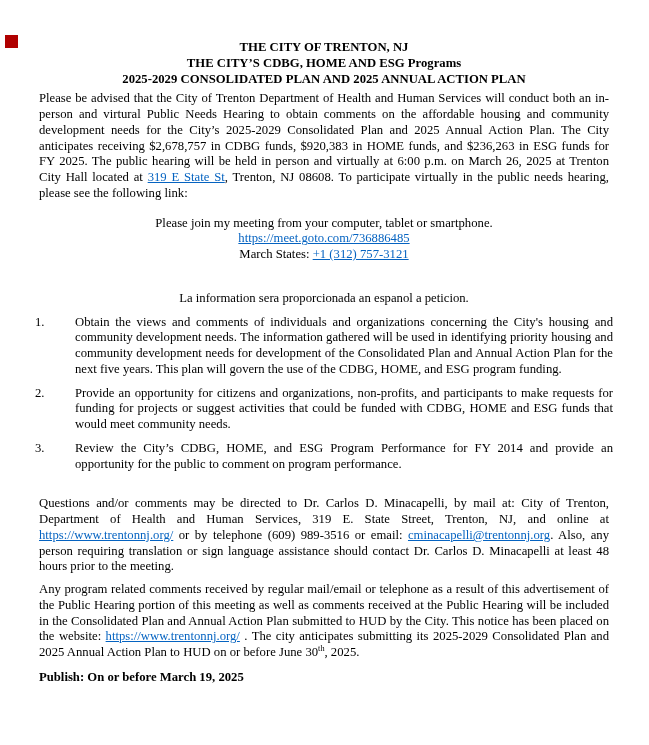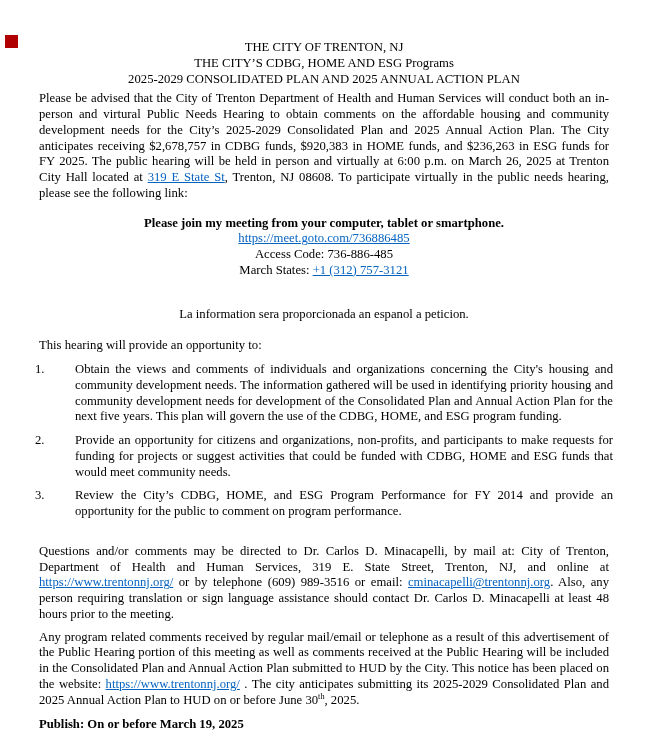--- a/index.html
+++ b/index.html
@@ -10,28 +10,28 @@
     height: 745px;
     background: #ffffff;
     overflow: hidden;
     font-family: "Liberation Serif", "DejaVu Serif", serif;
     font-size: 12.7px;
     line-height: 1.24;
     color: var(--text, #000000);
   }
   .content { padding: 40px 36px 0 35px; }
 
-  .title { text-align: center; font-weight: 400; }
+  .title { text-align: center; font-weight: 700; }
   .title-line { white-space: nowrap; }
 
   .para { margin: 4px; }
   .justify { text-align: justify; }
 
   .center-block { text-align: center; margin-top: 14px; }
-  .bold { font-weight: 700; }
+  .bold { font-weight: 400; }
 
   .spanish { margin-top: 28px; }
   .hearing-intro { margin-top: 16px; }
 
   .list { margin-top: 8px; }
   .list-item { display: flex; margin-bottom: 8px; }
   .list-item:last-child { margin-bottom: 0; }
   .num { flex: 0 0 40px; width: 40px; }
   .li-text { flex: 1; text-align: justify; }
 
@@ -64,27 +64,25 @@
       <div class="title-line">THE CITY OF TRENTON, NJ</div>
       <div class="title-line">THE CITY’S CDBG, HOME AND ESG Programs</div>
       <div class="title-line">2025-2029 CONSOLIDATED PLAN AND 2025 ANNUAL ACTION PLAN</div>
     </div>
 
     <p class="para justify"><span>Please be advised that the City of Trenton Department of Health and Human Services will conduct both an in-person and virtural Public Needs Hearing to obtain comments on the affordable housing and community development needs for the City’s 2025-2029 Consolidated Plan and 2025 Annual Action Plan. The City anticipates receiving $2,678,757 in CDBG funds, $920,383 in HOME funds, and $236,263 in ESG funds for FY 2025. The public hearing will be held in person and virtually at 6:00 p.m. on March 26, 2025 at Trenton City Hall located at </span><a href="#" class="doc-link">319 E State St</a><span>, Trenton, NJ 08608. To participate virtually in the public needs hearing, please see the following link:</span></p>
 
     <div class="center-block">
       <div class="bold">Please join my meeting from your computer, tablet or smartphone.</div>
       <div><a href="#" class="doc-link">https://meet.goto.com/736886485</a></div>
-      <div>Access Code: 736-886-485</div>
       <div><span>March States: </span><a href="#" class="doc-link">+1 (312) 757-3121</a></div>
     </div>
 
     <div class="center-block spanish">La information sera proporcionada an espanol a peticion.</div>
 
-    <p class="para hearing-intro">This hearing will provide an opportunity to:</p>
 
     <div class="list">
       <div class="list-item">
         <span class="num">1.</span>
         <span class="li-text">Obtain the views and comments of individuals and organizations concerning the City's housing and community development needs. The information gathered will be used in identifying priority housing and community development needs for development of the Consolidated Plan and Annual Action Plan for the next five years. This plan will govern the use of the CDBG, HOME, and ESG program funding.</span>
       </div>
       <div class="list-item">
         <span class="num">2.</span>
         <span class="li-text">Provide an opportunity for citizens and organizations, non-profits, and participants to make requests for funding for projects or suggest activities that could be funded with CDBG, HOME and ESG funds that would meet community needs.</span>
       </div>

